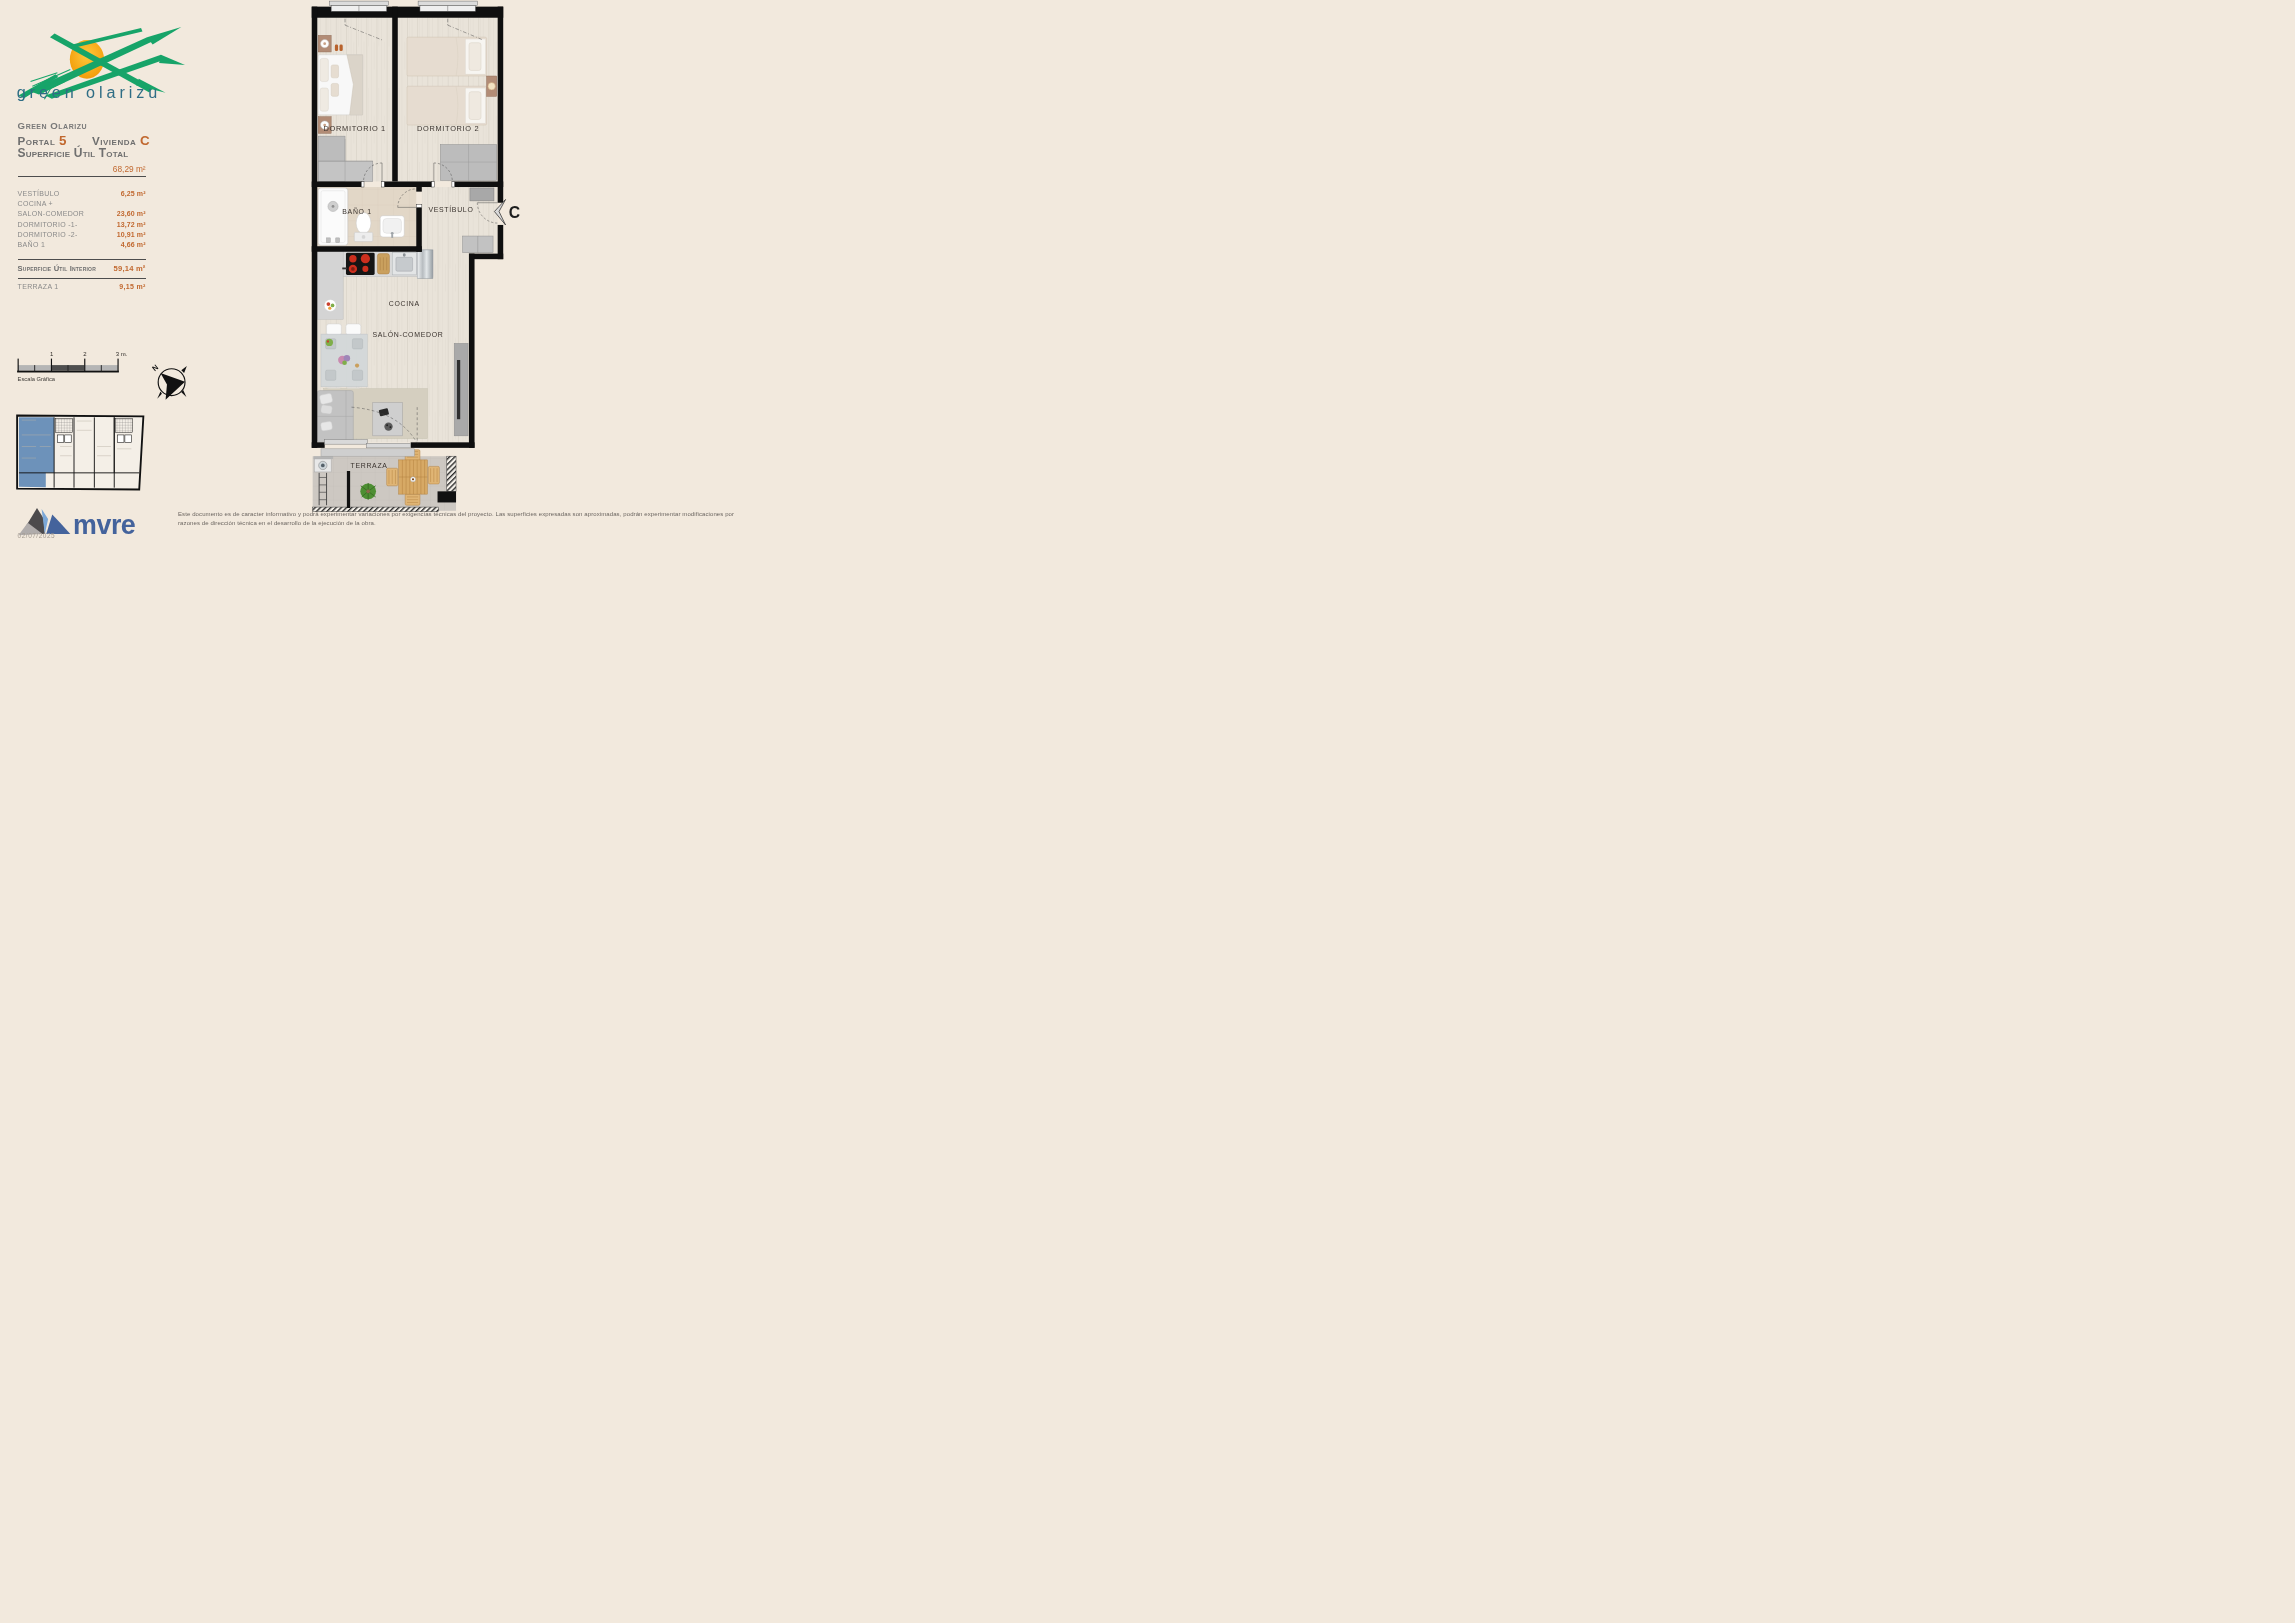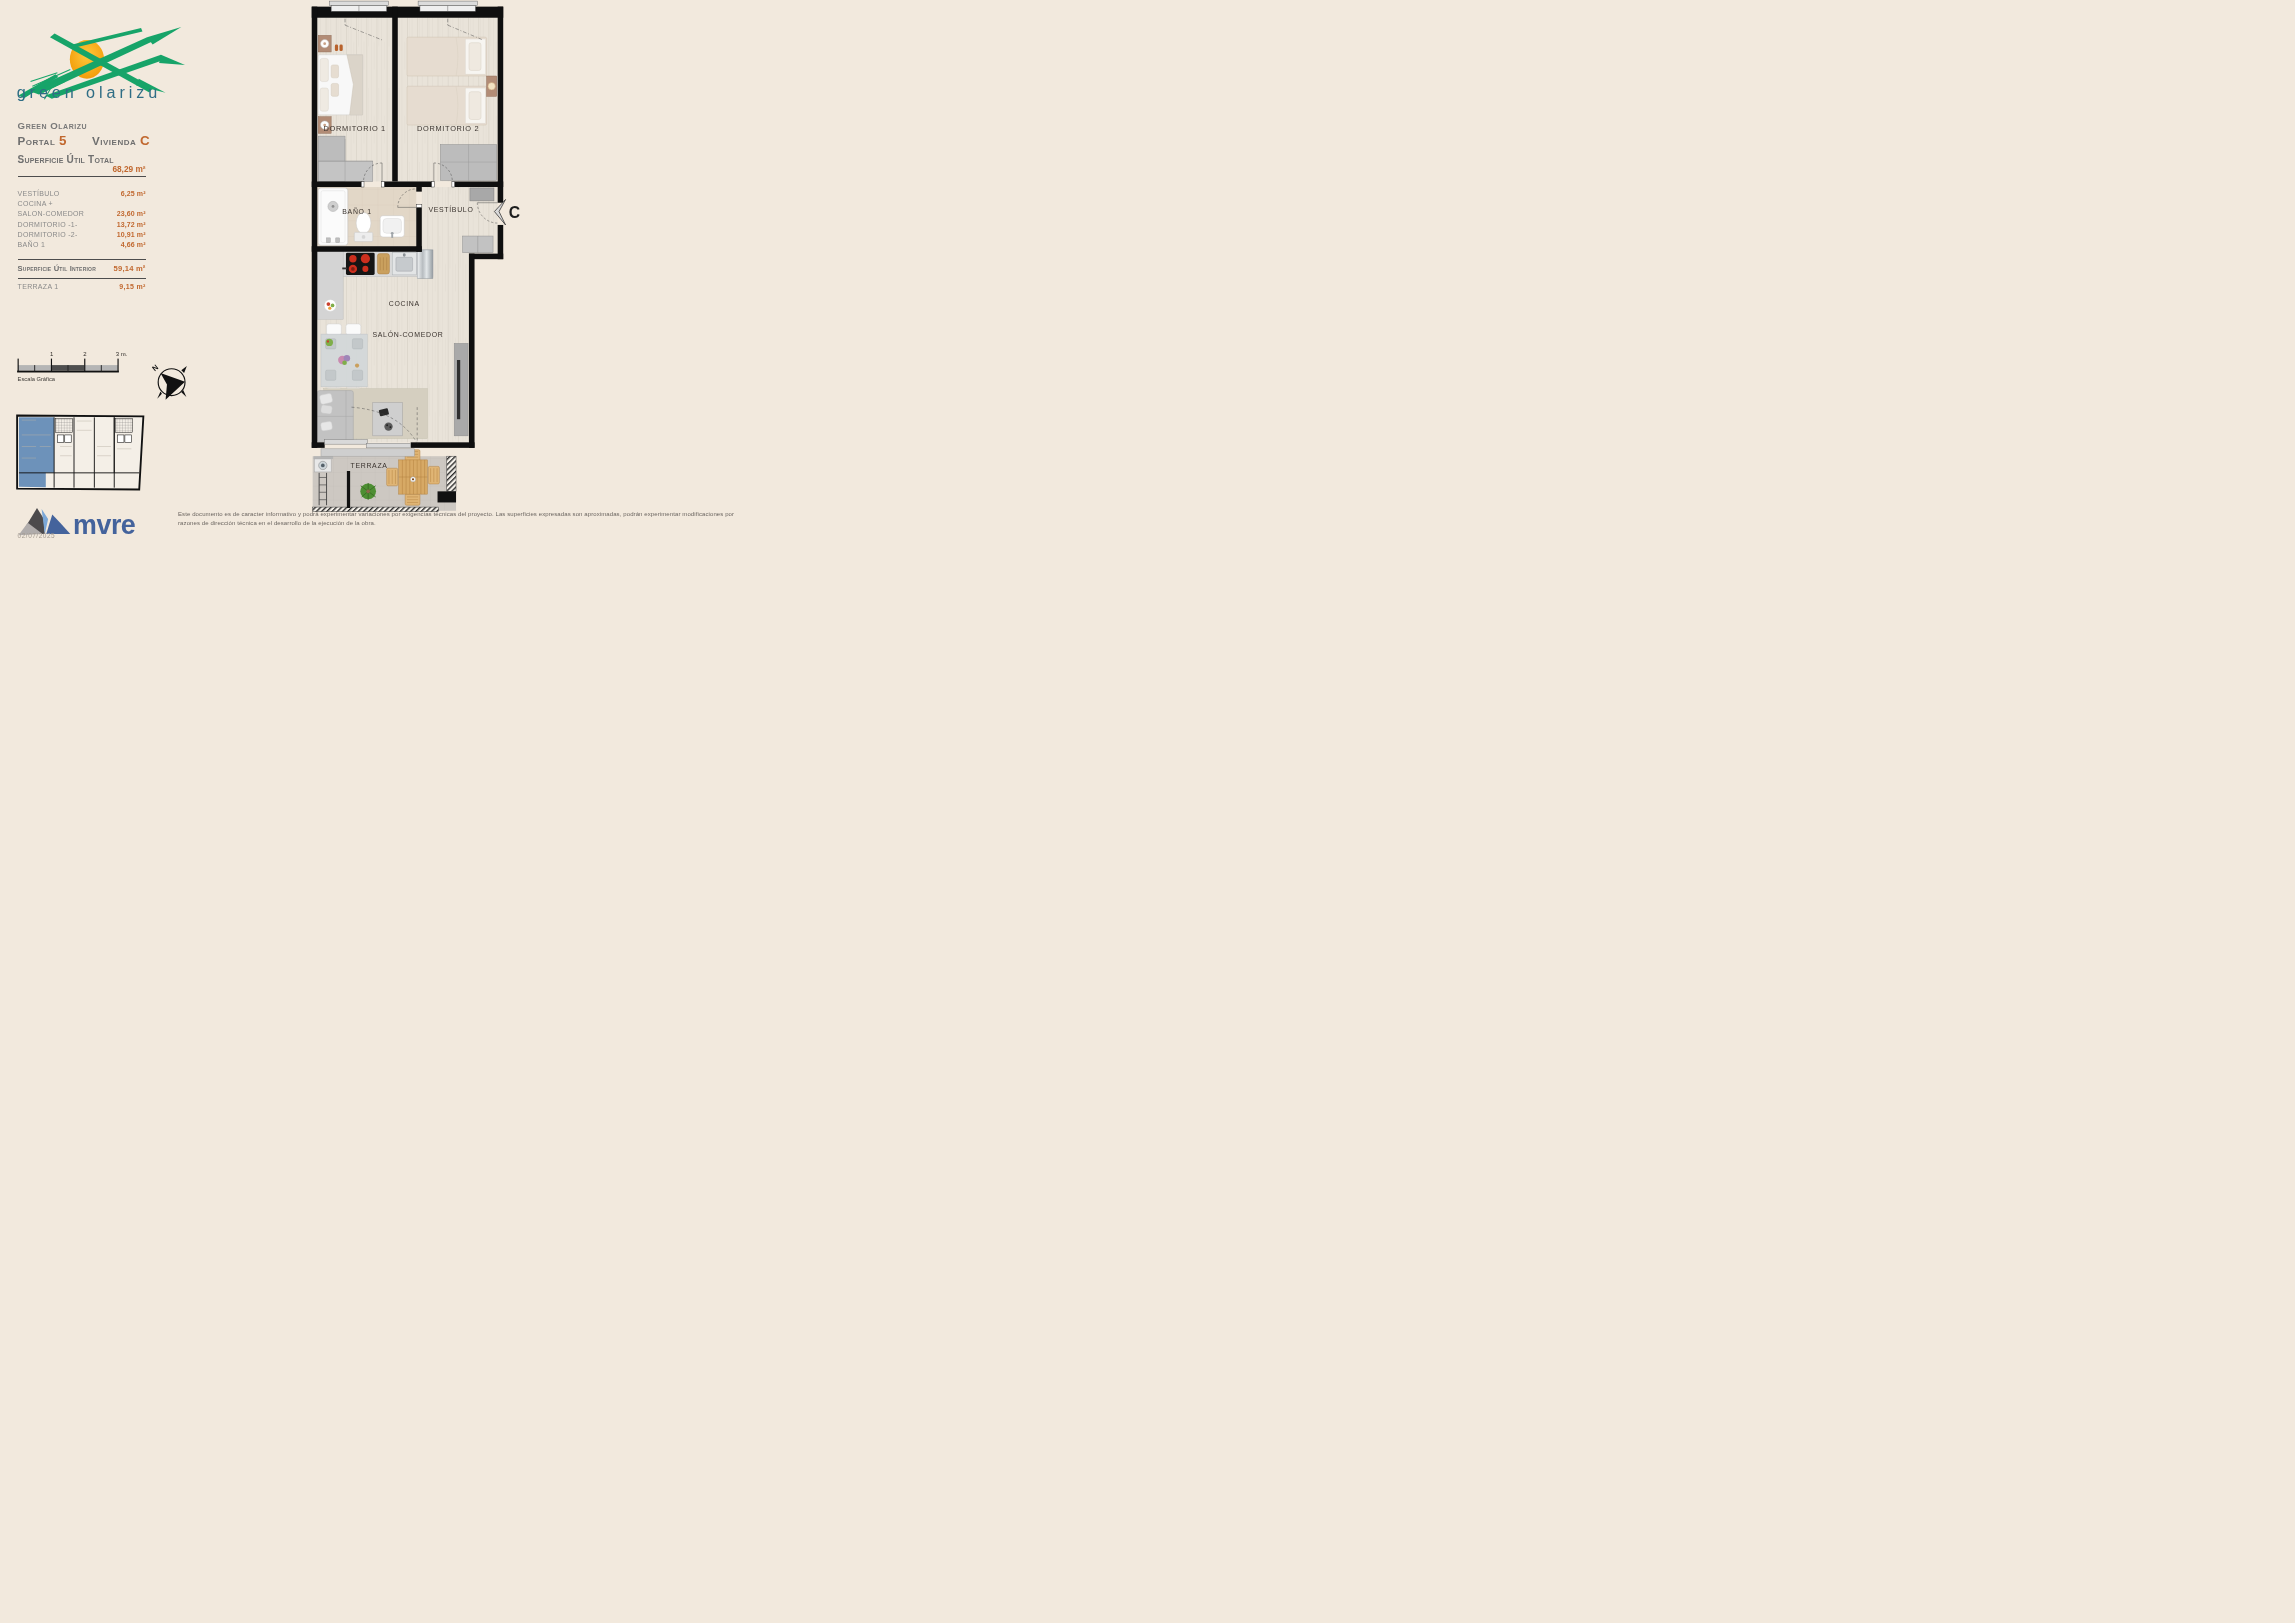--- a/index.html
+++ b/index.html
@@ -8,24 +8,24 @@
         font-family:"Liberation Sans",sans-serif;}
   svg text{font-family:"Liberation Sans",sans-serif;}
   .abs{position:absolute;}
   
   #project-title{left:17.6px;top:120px;font-size:9.7px;font-weight:700;letter-spacing:0.5px;
                  color:#787878;font-variant:small-caps;}
   #portal-line{left:17.6px;top:133px;font-size:11.6px;font-weight:700;color:#6f6f6f;
                font-variant:small-caps;letter-spacing:0.5px;}
   #portal-line .accent{color:#c1682f;font-size:13.4px;}
   #portal-line .gap{display:inline-block;width:17.6px;}
-  #sup-total-label{left:17.6px;top:154px;font-size:10px;font-weight:700;color:#6f6f6f;
+  #sup-total-label{left:17.6px;top:146px;font-size:12px;font-weight:700;color:#6f6f6f;
                    font-variant:small-caps;letter-spacing:0.2px;}
   #sup-total-value{left:17.6px;top:164px;width:128px;text-align:right;font-size:8.3px;
-                   font-weight:700;color:#c1682f;}
+                   font-weight:400;color:#c1682f;}
   .hline{left:17.6px;width:128px;height:1.4px;background:#4d4d4d;}
   #hr1{top:176px;} #hr2{top:259px;} #hr3{top:278px;}
   #surface-rows{left:17.6px;top:189px;width:128px;}
   .srow{display:flex;justify-content:space-between;align-items:baseline;
         font-size:7px;color:#8a8a8a;letter-spacing:0.3px;line-height:9.5px;margin-bottom:0.7px;}
   .srow .val{font-weight:700;color:#c1682f;letter-spacing:0.1px;}
   #interior-row{left:17.6px;top:264px;width:128px;display:flex;justify-content:space-between;
                 font-size:7.6px;font-weight:700;color:#6f6f6f;font-variant:small-caps;letter-spacing:0.2px;text-align:right;}
   #interior-row .val{color:#c1682f;font-variant:normal;}
   #terrace-row{left:17.6px;top:283px;width:128px;display:flex;justify-content:space-between;

